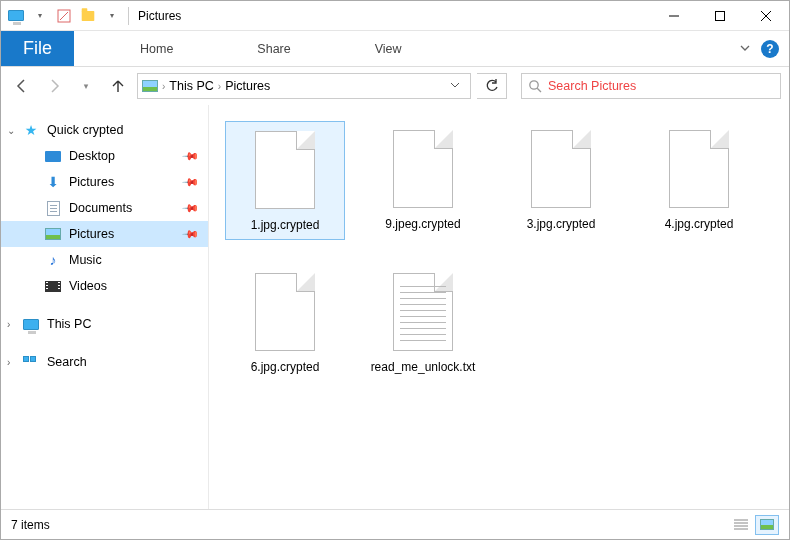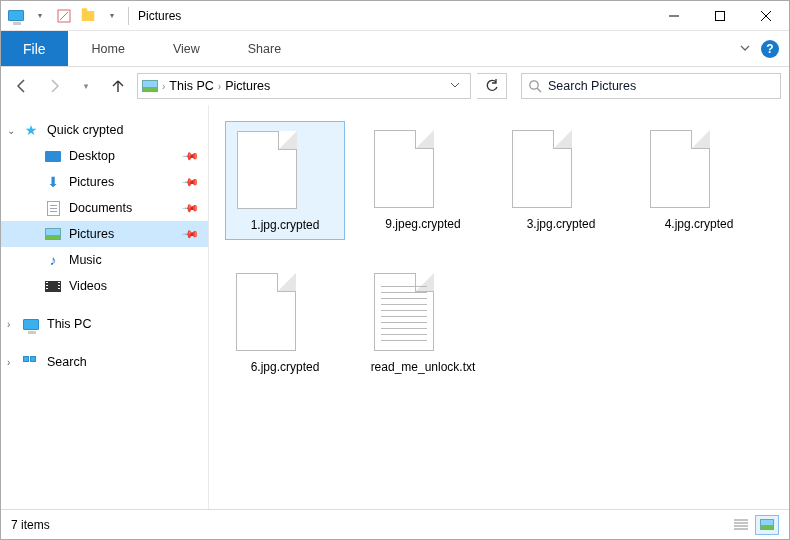--- a/index.html
+++ b/index.html
@@ -10,51 +10,51 @@
 .qat { display: flex; align-items: center; gap: 2px; padding-left: 4px; }
 .qat .ic { width: 22px; height: 22px; display: flex; align-items: center; justify-content: center; }
 .qat-sep { width: 1px; height: 18px; background: #ccc; margin: 0 3px; }
 .title-text { font-size: 12px; color: #000; margin-left: 6px; }
 .winbtns { margin-left: auto; display: flex; }
 .winbtn { width: 46px; height: 30px; display: flex; align-items: center; justify-content: center; color: #000; }
 .winbtn svg { width: 10px; height: 10px; }
 
 
 .ribbon { height: 36px; display: flex; align-items: stretch; border-bottom: 1px solid #ddd; }
-.file-tab { background: #1979ca; color: #fff; font-size: 14px; padding: 0 22px; display: flex; align-items: center; }
-.rtab { font-size: 12.5px; color: #444; padding: 0 24px; display: flex; align-items: center; }
+.file-tab { background: #1979ca; color: #fff; font-size: 18px; padding: 0 22px; display: flex; align-items: center; }
+.rtab { font-size: 12.5px; color: #444; padding: 0 18px; display: flex; align-items: center; margin-left: 48px; }
 .ribbon-right { margin-left: auto; display: flex; align-items: center; gap: 10px; padding-right: 10px; }
 .chev { color: #666; }
 .help { width: 18px; height: 18px; border-radius: 50%; background: #1979ca; color: #fff; font-size: 12px; font-weight: bold; display: flex; align-items: center; justify-content: center; }
 
 
 .navrow { height: 38px; display: flex; align-items: center; padding: 0 8px; gap: 6px; }
 .navbtn { width: 26px; height: 26px; display: flex; align-items: center; justify-content: center; color: #888; }
 .navbtn.enabled { color: #333; }
 .addr { flex: 1; height: 26px; border: 1px solid #ccc; display: flex; align-items: center; padding: 0 4px; gap: 4px; font-size: 12.5px; }
 .addr .crumb { display: flex; align-items: center; gap: 4px; }
 .addr .sep { color: #888; font-size: 10px; }
 .addr-drop { margin-left: auto; color: #555; padding: 0 6px; }
 .refresh { width: 30px; height: 26px; border: 1px solid #ccc; border-left: none; display: flex; align-items: center; justify-content: center; color: #333; }
-.search { width: 260px; height: 26px; border: 1px solid #ccc; display: flex; align-items: center; gap: 6px; padding: 0 6px; color: #0f172a; font-size: 12.5px; margin-left: 8px; }
+.search { width: 260px; height: 26px; border: 1px solid #ccc; display: flex; align-items: center; gap: 6px; padding: 0 6px; color: #ef4444; font-size: 12.5px; margin-left: 8px; }
 
 
 .body { flex: 1; display: flex; min-height: 0; }
 .sidebar { width: 208px; border-right: 1px solid #eaeaea; padding: 12px 0; font-size: 12.5px; }
 .nav-item { height: 26px; display: flex; align-items: center; gap: 8px; padding-left: 24px; padding-right: 10px; color: #000; position: relative; }
 .nav-item.section { padding-left: 22px; }
 .nav-item.child { padding-left: 44px; }
 .nav-item.selected { background: #cce8ff; }
 .nav-item .caret { position: absolute; left: 6px; color: #666; font-size: 10px; }
 .nav-item .pin { margin-left: auto; color: #8aa; transform: rotate(45deg); font-size: 11px; }
 .mini-ico { width: 16px; height: 16px; display: inline-flex; align-items: center; justify-content: center; }
 
 
 .content { flex: 1; padding: 16px 10px 10px 16px; display: flex; flex-wrap: wrap; align-content: flex-start; gap: 24px 18px; overflow: hidden; }
-.file { width: 120px; display: flex; flex-direction: column; gap: 6px; padding: 6px; }
+.file { width: 120px; display: flex; flex-direction: column; align-items: center; gap: 6px; padding: 6px; }
 .file.selected { border: 1px solid #83c0ef; background: #e5f3ff; }
 .file-icon { width: 70px; height: 84px; position: relative; }
 .blank-page, .txt-page { width: 60px; height: 78px; background: #fff; border: 1px solid #bbb; position: absolute; left: 5px; top: 3px; }
 .blank-page::before, .txt-page::before { content: ""; position: absolute; right: -1px; top: -1px; width: 18px; height: 18px; background: linear-gradient(135deg, #fff 48%, #e6e6e6 52%); border-left: 1px solid #bbb; border-bottom: 1px solid #bbb; }
 .txt-page .lines { position: absolute; left: 6px; right: 6px; top: 12px; bottom: 8px; background: repeating-linear-gradient(#bbb 0 1px, transparent 1px 6px); }
 .file-label { font-size: 12px; text-align: center; color: #000; line-height: 1.25; word-break: break-all; max-width: 116px; }
 
 
 .status { height: 30px; border-top: 1px solid #ddd; display: flex; align-items: center; font-size: 12px; padding: 0 10px; }
 .status .views { margin-left: auto; display: flex; gap: 2px; }
@@ -117,22 +117,22 @@
           <line x1="0" y1="0" x2="10" y2="10" stroke="#000"></line>
           <line x1="10" y1="0" x2="0" y2="10" stroke="#000"></line>
         </svg>
       </div>
   </div>
 </div>
 
 <div class="ribbon">
   <div class="file-tab">File</div>
   <div class="rtab">Home</div>
+  <div class="rtab">Share</div>
   <div class="rtab">View</div>
-  <div class="rtab">Share</div>
   <div class="ribbon-right">
     <span class="chev"><svg width="12" height="12" viewBox="0 0 12 12">
           <path d="M2 4 L6 8 L10 4" fill="none" stroke="#666" stroke-width="1.3"></path>
         </svg></span>
     <span class="help">?</span>
   </div>
 </div>
 
 <div class="navrow">
   <div class="navbtn">

